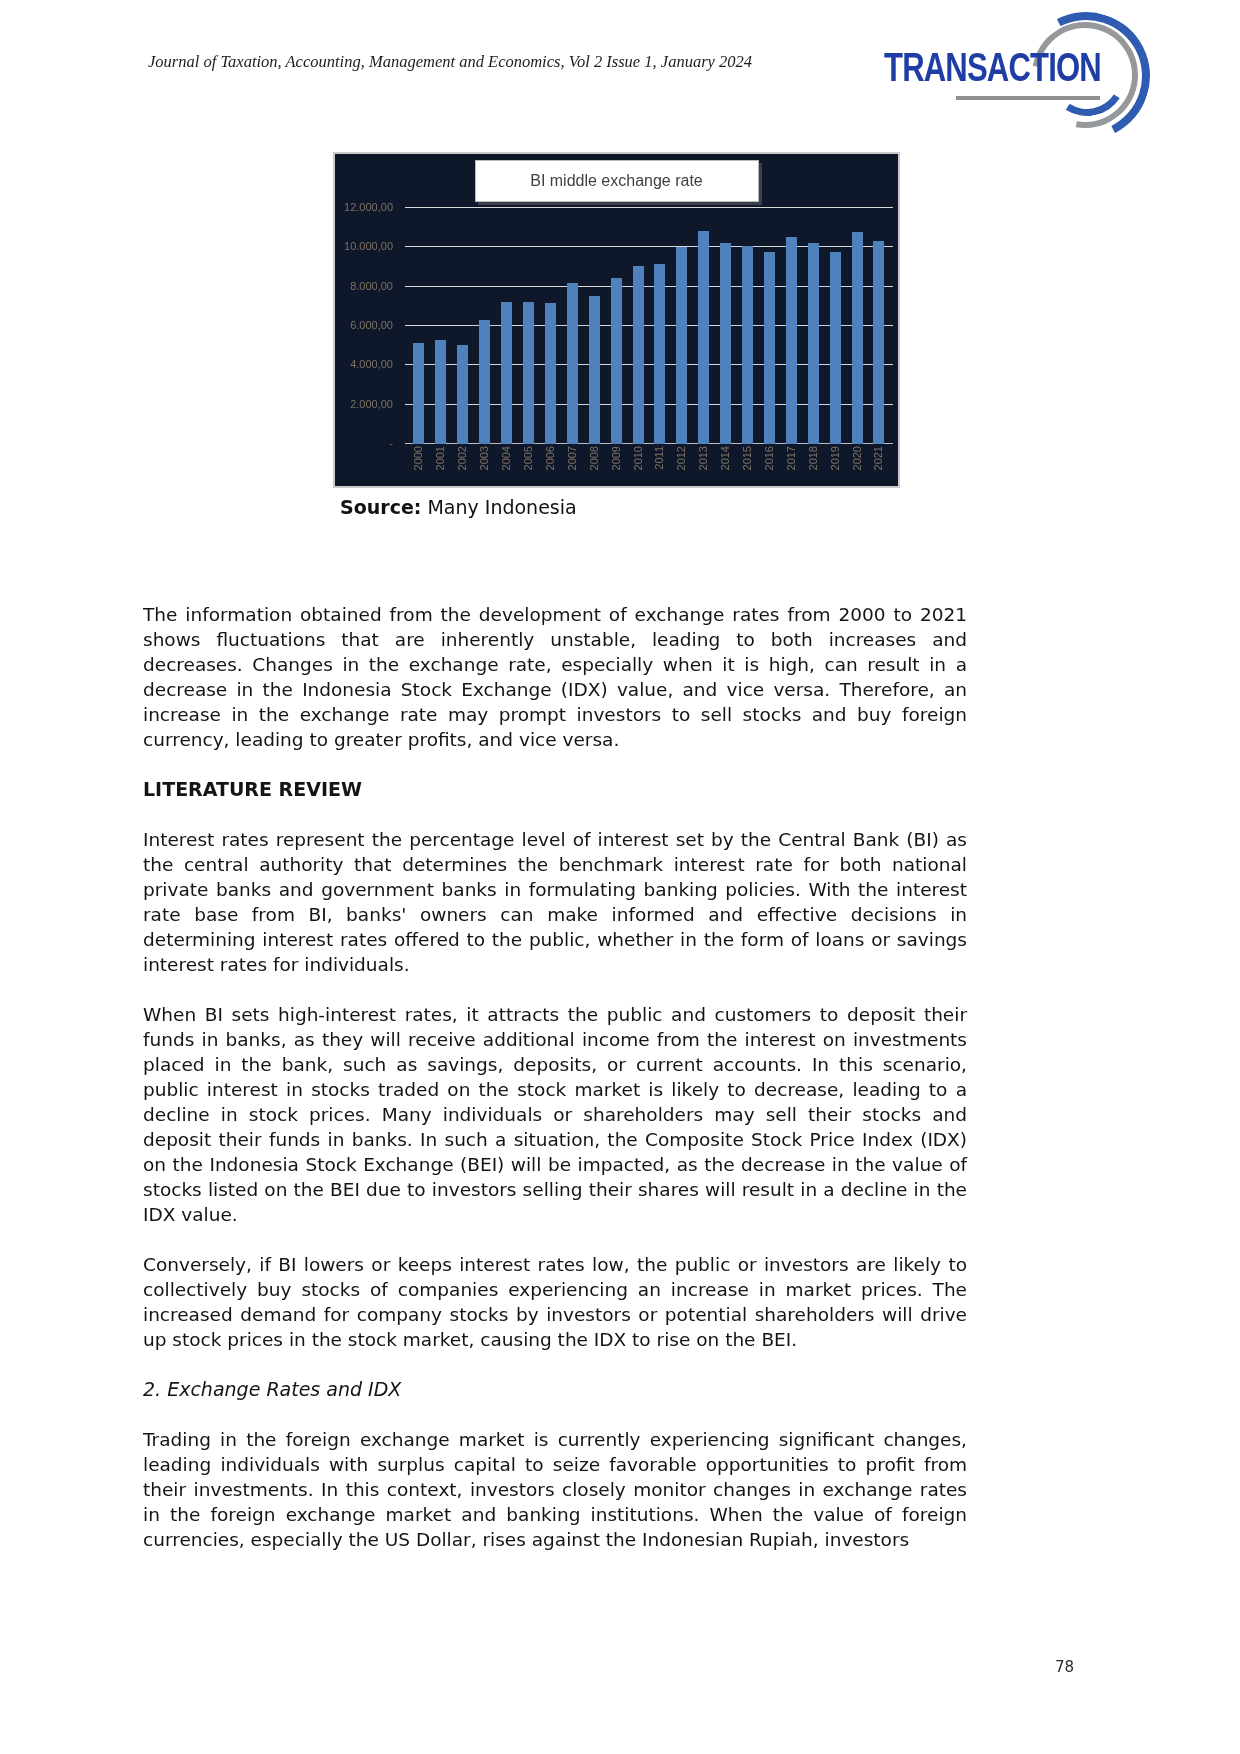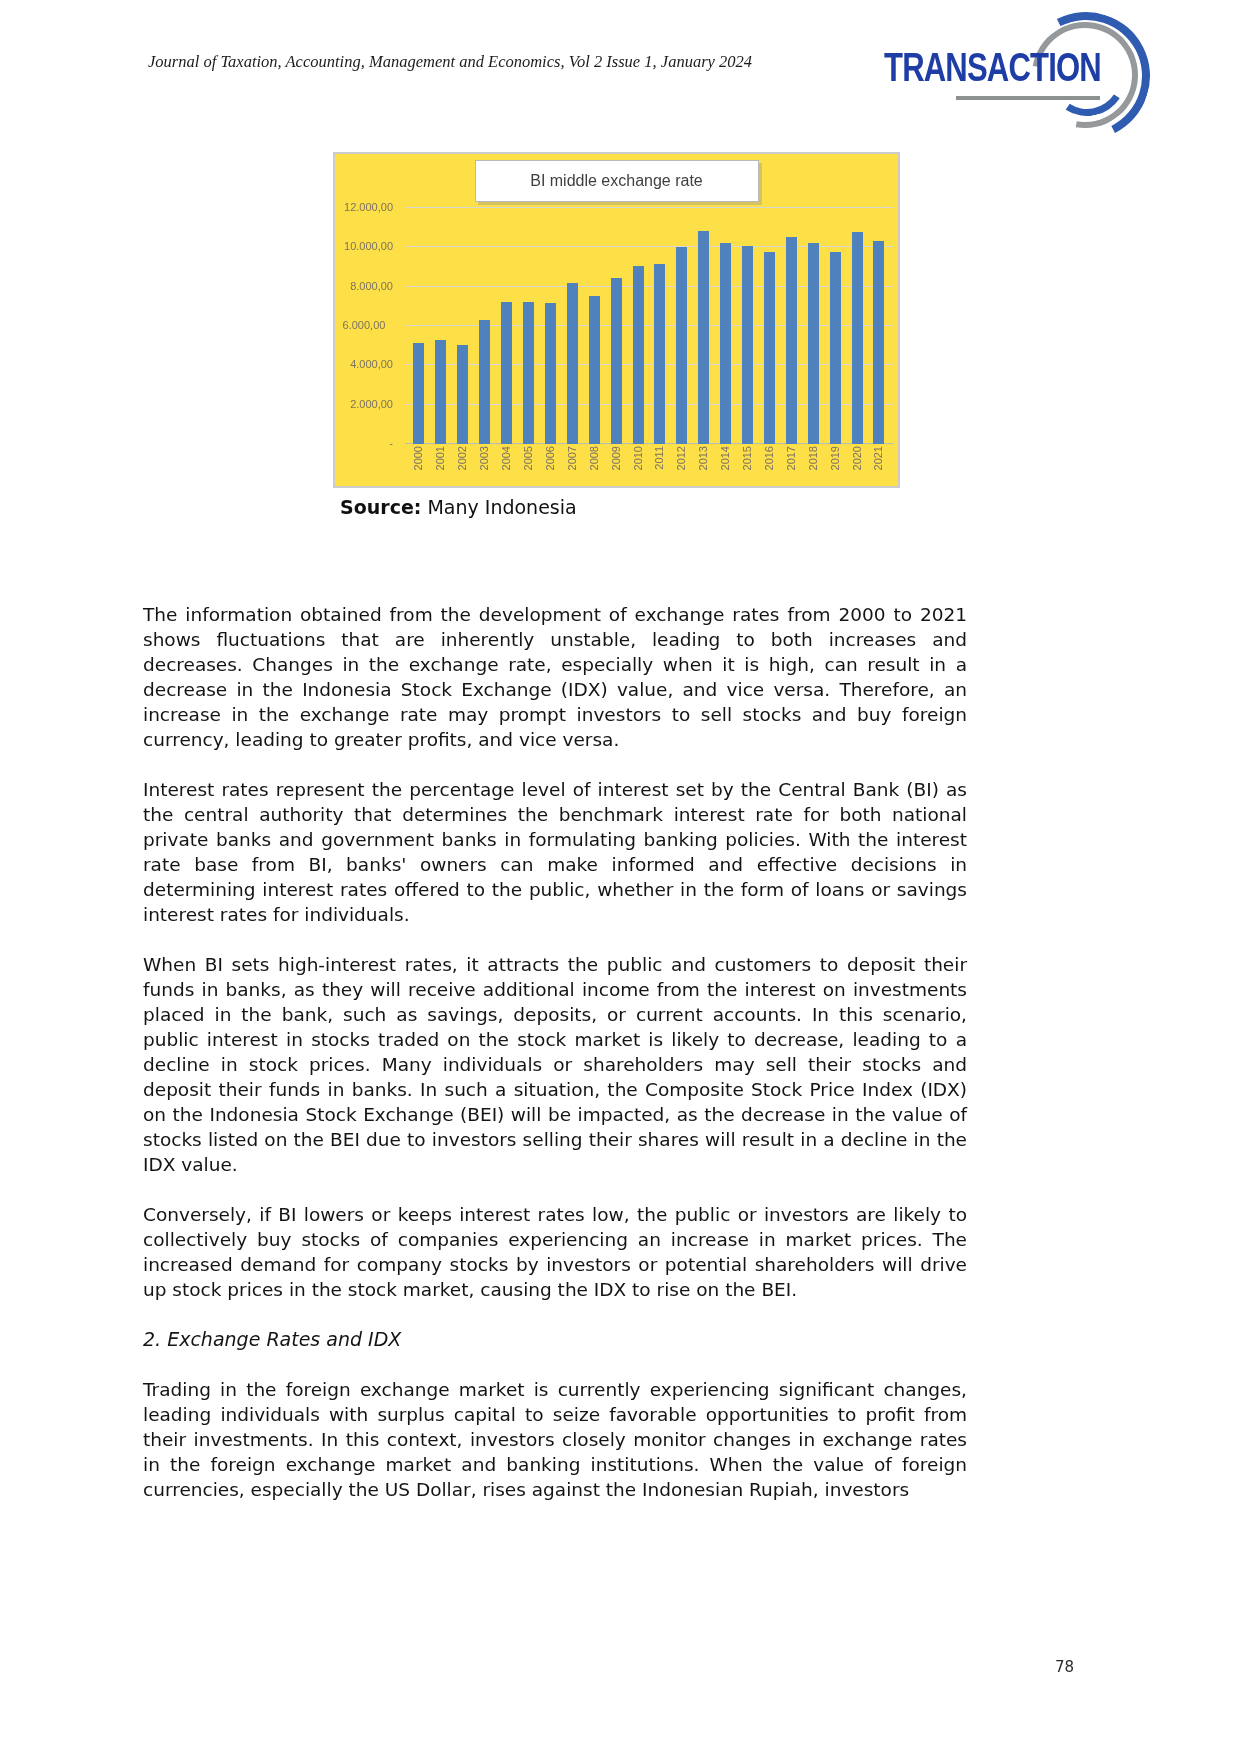--- a/index.html
+++ b/index.html
@@ -23,21 +23,21 @@
     border-bottom-color:#2f5cb0;transform:rotate(-12deg);}
   .logo .t-text{
     position:absolute;left:14px;top:38px;font-family:"Liberation Sans",sans-serif;
     font-weight:800;font-size:37px;line-height:1;color:#1f3ea5;letter-spacing:-1px;
     transform:scaleX(0.84) scaleY(1.08);transform-origin:left top;white-space:nowrap;
   }
   .logo .t-underline{position:absolute;left:86px;top:86px;width:144px;height:4px;background:#8d928e;}
   
   .chart-box{
     position:absolute;left:333px;top:152px;width:567px;height:336px;
-    background:#fde047;border:2px solid #cbcbcb;box-sizing:border-box;overflow:hidden;
+    background:#0f172a;border:2px solid #cbcbcb;box-sizing:border-box;overflow:hidden;
   }
   .chart-title-box{
     position:absolute;left:50%;transform:translateX(-50%);top:6px;width:282px;height:40px;
     background:#fff;border:1px solid #b9b9b9;box-shadow:3px 3px 0 rgba(140,140,140,.35);
     display:flex;align-items:center;justify-content:center;
     font-family:"Liberation Sans",sans-serif;font-size:16px;color:#3f3f3f;
   }
   .chart-yaxis{position:absolute;left:0;top:54px;width:62px;height:236px;}
   .chart-yaxis .ytick{
     position:absolute;right:4px;width:58px;text-align:right;
@@ -80,21 +80,21 @@
     <div class="t-text">TRANSACTION</div>
     <div class="t-underline"></div>
   </div>
 
   <div class="chart-box">
     <div class="chart-title-box">BI middle exchange rate</div>
     <div class="chart-yaxis">
         <div class="ytick" style="bottom: -5px; color: rgb(125, 114, 99);">-</div>
         <div class="ytick" style="bottom: 34.3333px; color: rgb(125, 114, 99);">2.000,00</div>
         <div class="ytick" style="bottom: 73.6667px; color: rgb(125, 114, 99);">4.000,00</div>
-        <div class="ytick" style="bottom: 113px; color: rgb(125, 114, 99); text-align: center;">6.000,00</div>
+        <div class="ytick" style="bottom: 113px; color: rgb(125, 114, 99);">6.000,00</div>
         <div class="ytick" style="bottom: 152.333px; color: rgb(125, 114, 99);">8.000,00</div>
         <div class="ytick" style="bottom: 191.667px; color: rgb(125, 114, 99);">10.000,00</div>
         <div class="ytick" style="bottom: 231px; color: rgb(125, 114, 99);">12.000,00</div>
       </div>
     <div class="chart-plot">
       <div class="gridline axis" style="bottom: 0px;"></div>
         <div class="gridline" style="bottom: 39.3333px;"></div>
         <div class="gridline" style="bottom: 78.6667px;"></div>
         <div class="gridline" style="bottom: 118px;"></div>
         <div class="gridline" style="bottom: 157.333px;"></div>
@@ -239,20 +239,21 @@
       </div>
   </div>
 
   <div class="source-line">
     <span class="bold">Source:</span><span> Many Indonesia</span>
   </div>
 
 
   <div class="body-col">
     <p>The information obtained from the development of exchange rates from 2000 to 2021 shows fluctuations that are inherently unstable, leading to both increases and decreases. Changes in the exchange rate, especially when it is high, can result in a decrease in the Indonesia Stock Exchange (IDX) value, and vice versa. Therefore, an increase in the exchange rate may prompt investors to sell stocks and buy foreign currency, leading to greater profits, and vice versa.</p>
+    <p class="sec-heading">LITERATURE REVIEW</p>
     <p>Interest rates represent the percentage level of interest set by the Central Bank (BI) as the central authority that determines the benchmark interest rate for both national private banks and government banks in formulating banking policies. With the interest rate base from BI, banks' owners can make informed and effective decisions in determining interest rates offered to the public, whether in the form of loans or savings interest rates for individuals.</p>
     <p>When BI sets high-interest rates, it attracts the public and customers to deposit their funds in banks, as they will receive additional income from the interest on investments placed in the bank, such as savings, deposits, or current accounts. In this scenario, public interest in stocks traded on the stock market is likely to decrease, leading to a decline in stock prices. Many individuals or shareholders may sell their stocks and deposit their funds in banks. In such a situation, the Composite Stock Price Index (IDX) on the Indonesia Stock Exchange (BEI) will be impacted, as the decrease in the value of stocks listed on the BEI due to investors selling their shares will result in a decline in the IDX value.</p>
     <p>Conversely, if BI lowers or keeps interest rates low, the public or investors are likely to collectively buy stocks of companies experiencing an increase in market prices. The increased demand for company stocks by investors or potential shareholders will drive up stock prices in the stock market, causing the IDX to rise on the BEI.</p>
     <p class="sub-heading">2. Exchange Rates and IDX</p>
     <p>Trading in the foreign exchange market is currently experiencing significant changes, leading individuals with surplus capital to seize favorable opportunities to profit from their investments. In this context, investors closely monitor changes in exchange rates in the foreign exchange market and banking institutions. When the value of foreign currencies, especially the US Dollar, rises against the Indonesian Rupiah, investors</p>
   </div>
 
   <div class="footer-page">78</div>
 
 </div>

